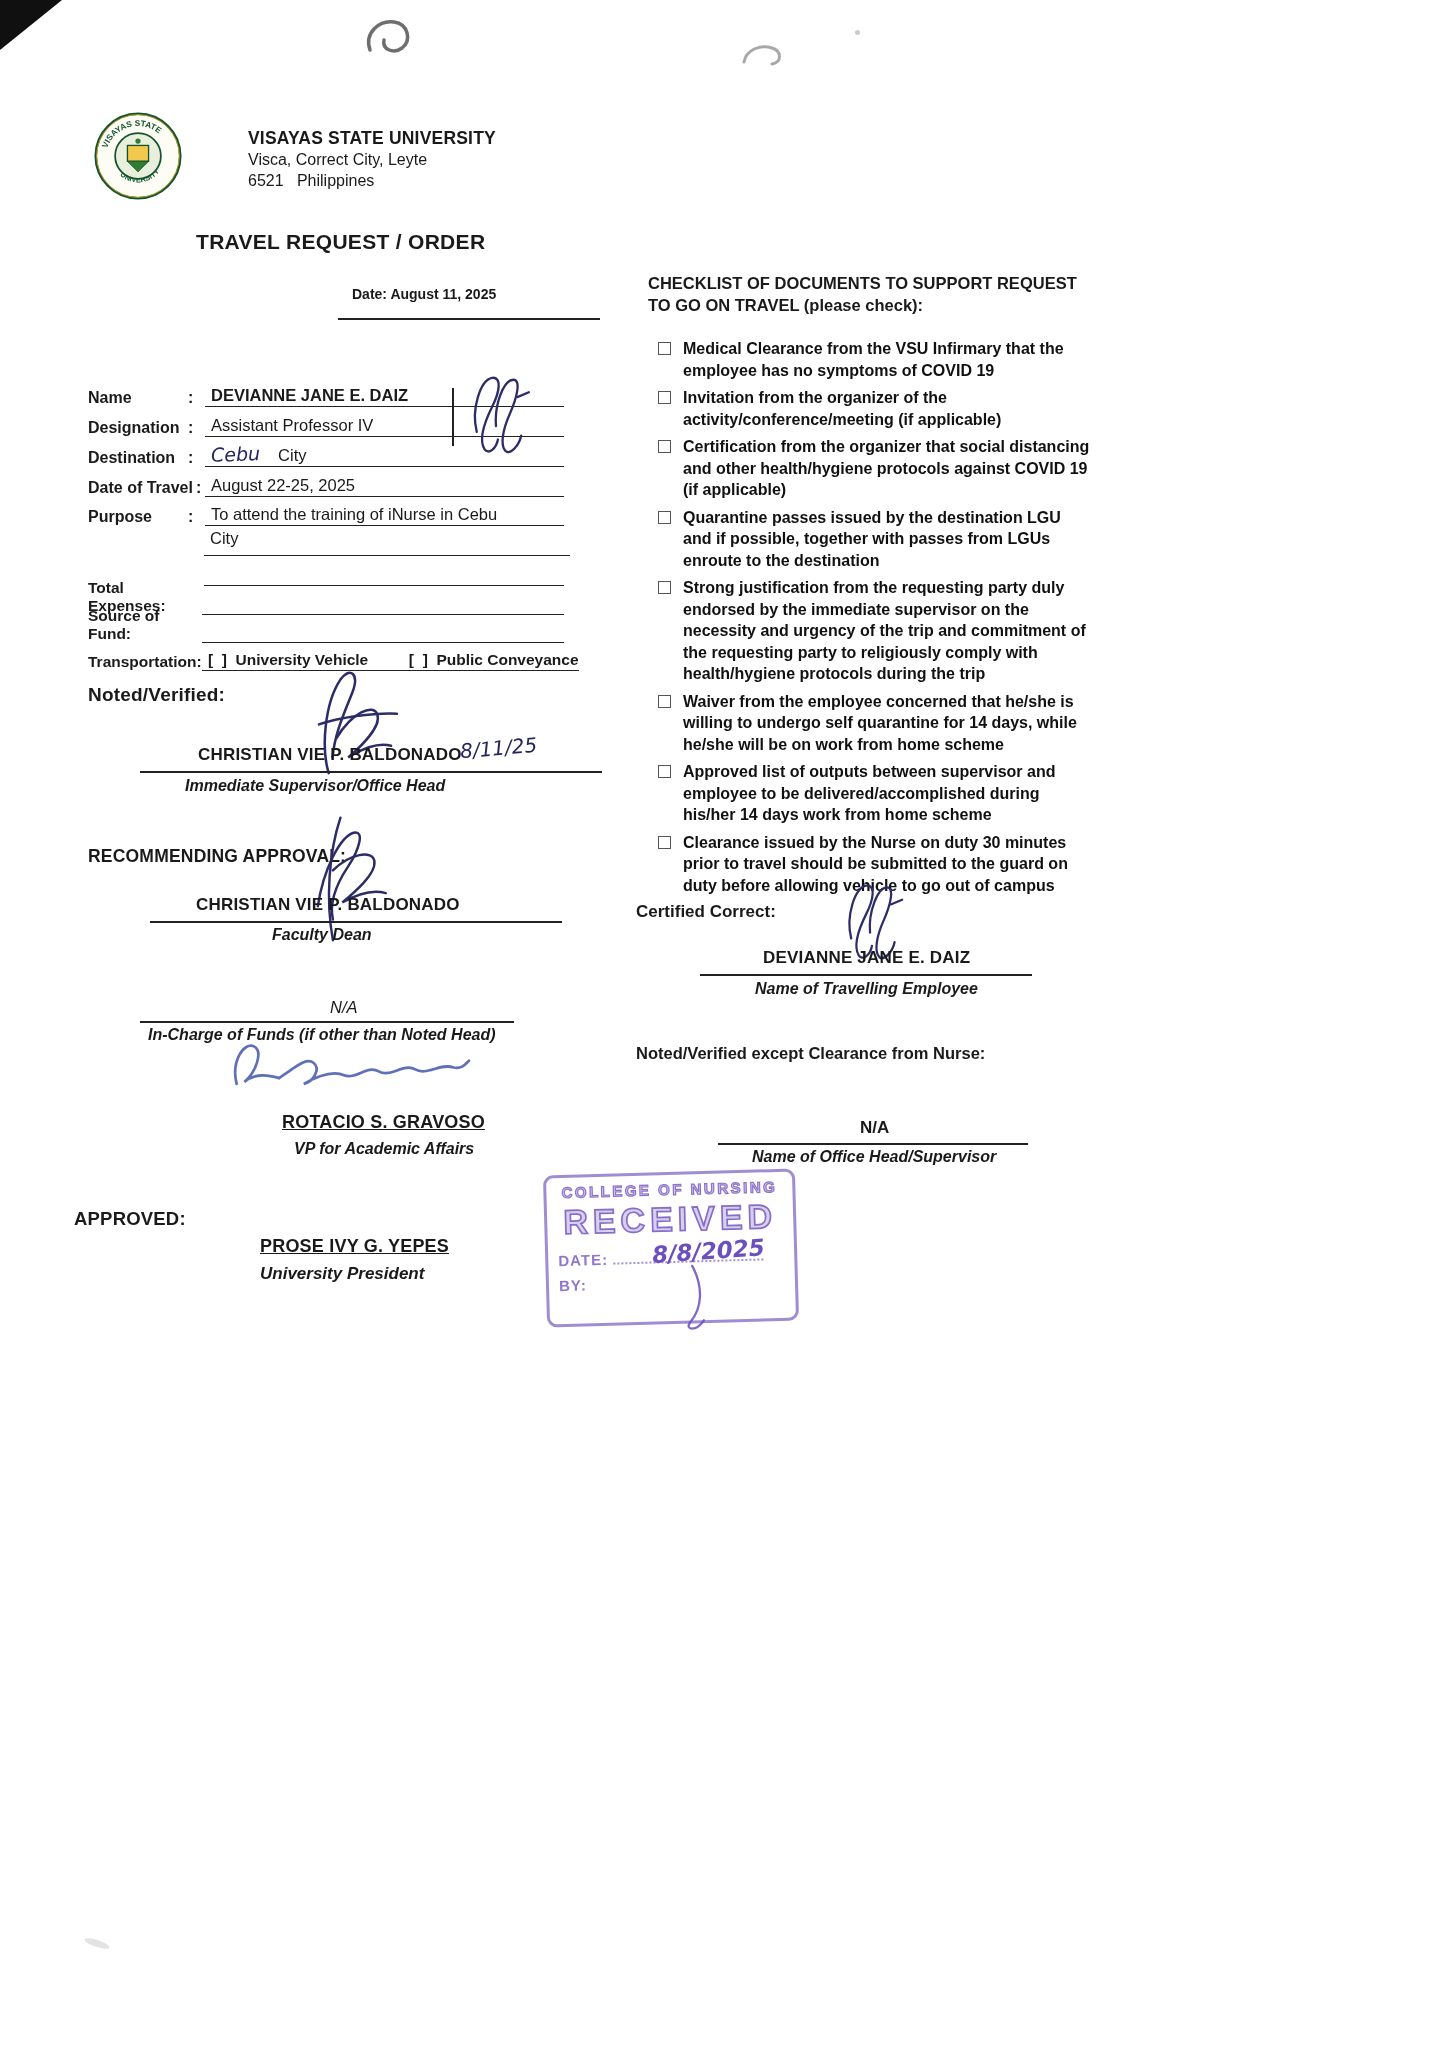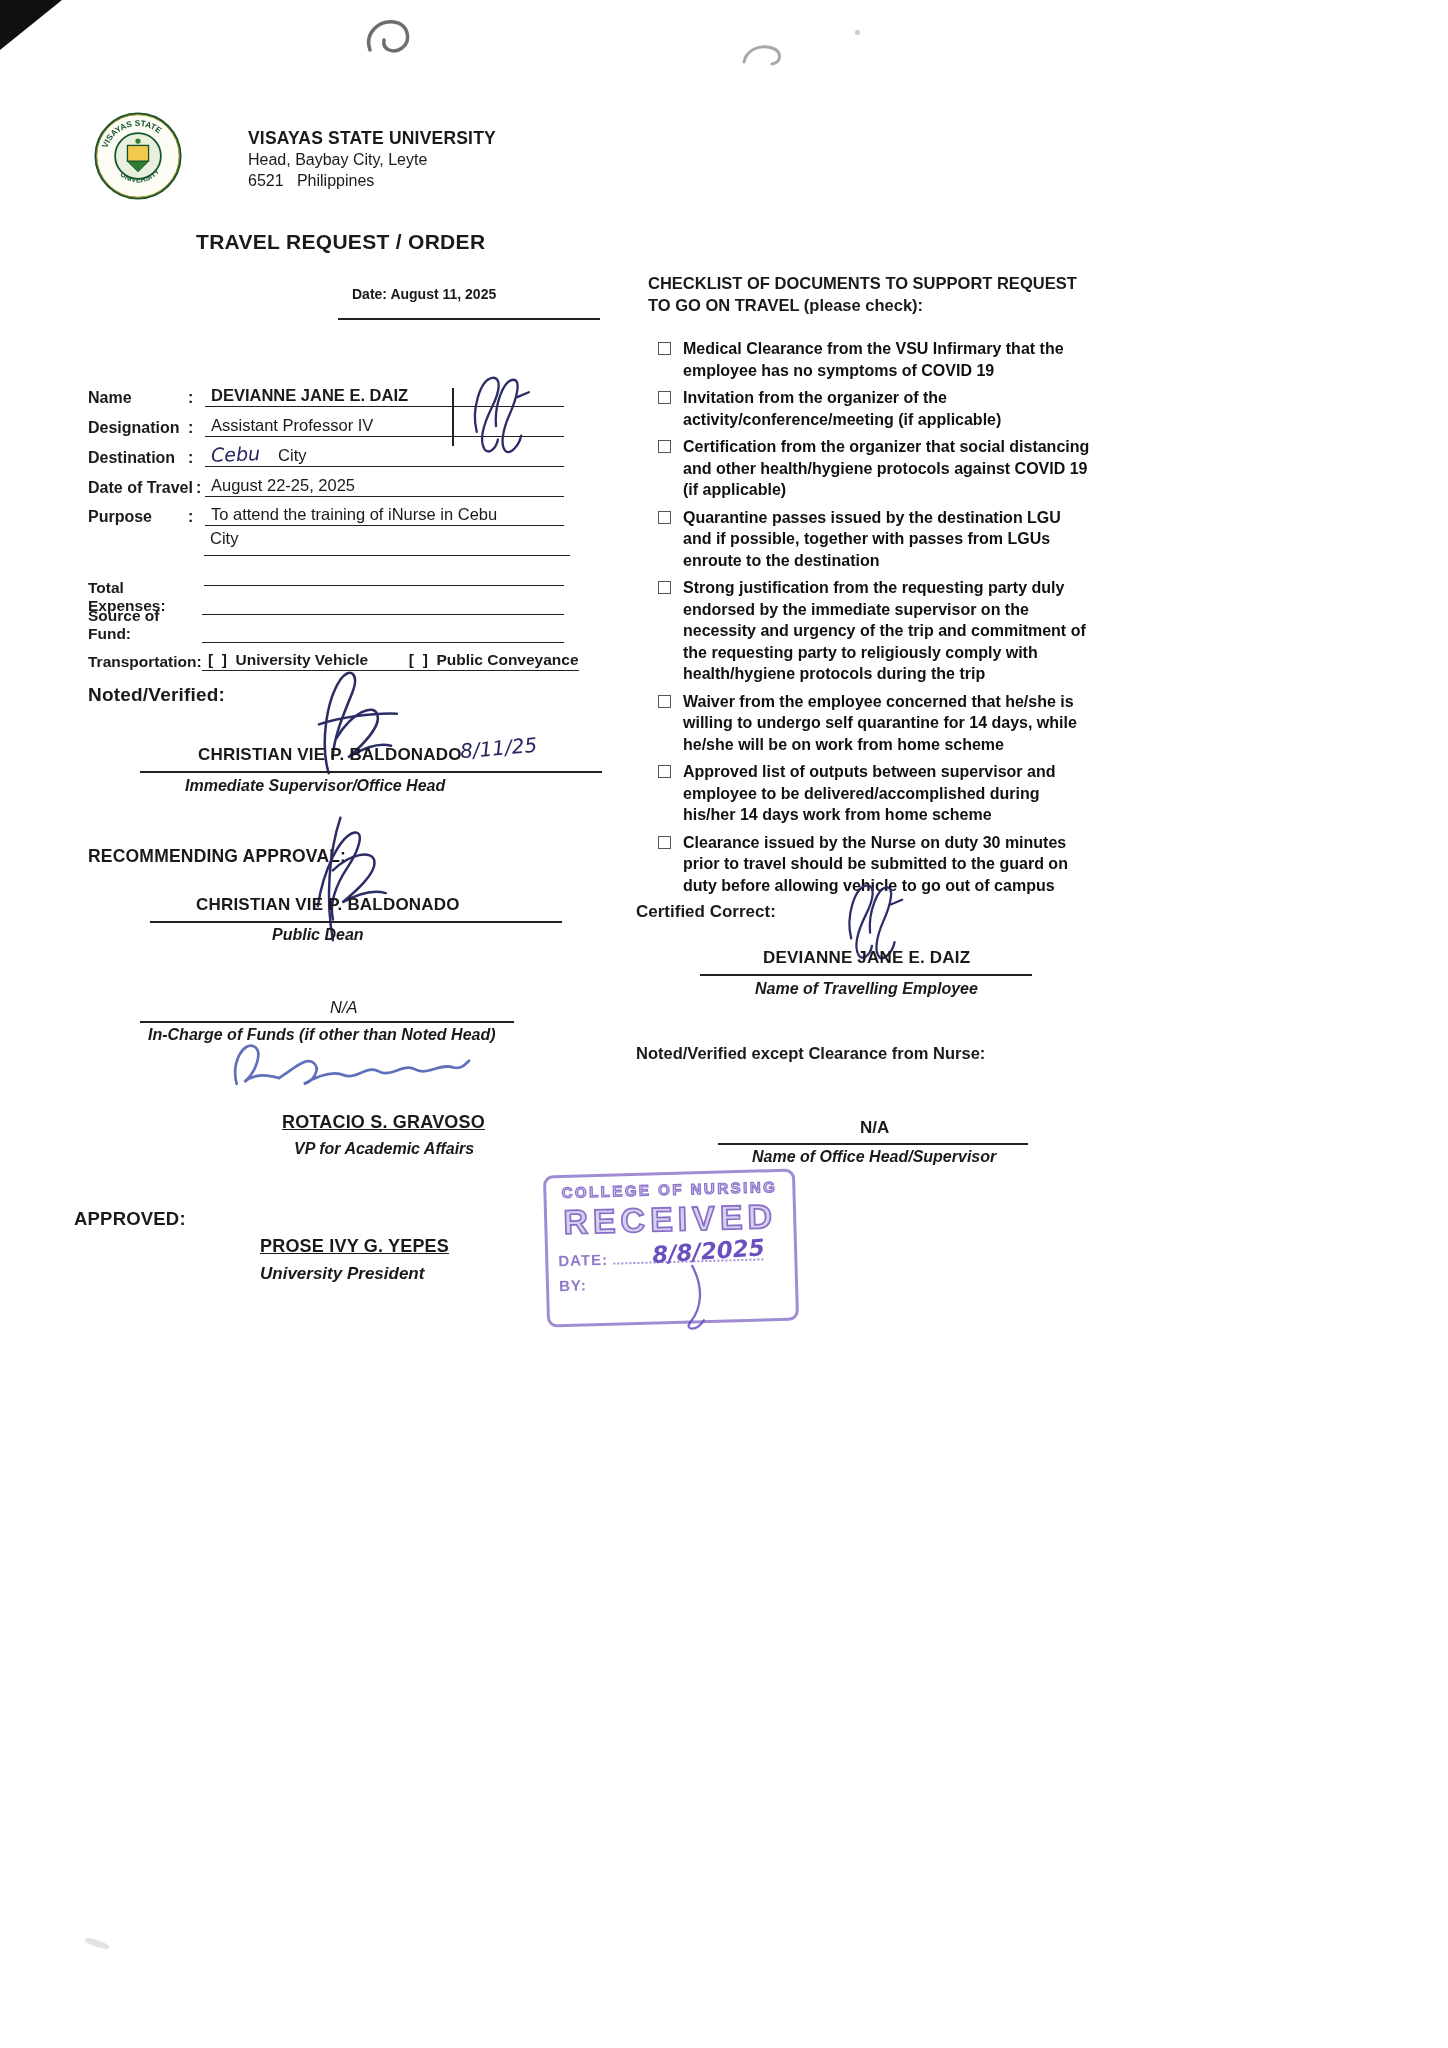--- a/index.html
+++ b/index.html
@@ -78,21 +78,21 @@
       <textPath href="#arcBot" startOffset="26%">UNIVERSITY</textPath>
     </text>
     <circle cx="50" cy="50" r="26" fill="#e8f0dd" stroke="#14532d" stroke-width="2"></circle>
     <rect x="38" y="38" width="24" height="18" fill="#f2c94c" stroke="#14532d" stroke-width="1.5"></rect>
     <path d="M38,56 L62,56 L50,68 Z" fill="#2e7d32" stroke="#14532d" stroke-width="1"></path>
     <circle cx="50" cy="33" r="3" fill="#2e7d32"></circle>
   </svg>
 
   <div class="abs ctr" style="left:248px;top:128px;width:342px;line-height:21px">
     <div class="uni-name">VISAYAS STATE UNIVERSITY</div>
-    <div class="uni-addr">Head, Baybay City, Leyte</div>
+    <div class="uni-addr">Visca, Correct City, Leyte</div>
     <div class="uni-addr">6521&nbsp;&nbsp;&nbsp;Philippines</div>
   </div>
 
   <div class="abs page-title" style="left:196px;top:230px">TRAVEL REQUEST / ORDER</div>
 
   <div class="abs b" style="left:352px;top:286px;font-size:14px">Date: August 11, 2025</div>
   <div class="rule" style="left:338px;top:318px;width:262px"></div>
 
   <div class="frow" style="top:380px">
     <span class="flabel">Name</span>
@@ -166,21 +166,21 @@
   <div class="abs section-label" style="left:88px;top:846px">RECOMMENDING APPROVAL:</div>
   <svg class="sig" style="left:288px;top:812px" width="120" height="132" viewBox="0 0 120 140">
     <g fill="none" stroke="#2c2c66" stroke-width="2.6" stroke-linecap="round">
       <path d="M52,6 C40,42 36,92 44,136"></path>
       <path d="M28,100 C34,60 52,26 66,22 C78,19 72,40 60,58 C48,76 40,96 44,114"></path>
       <path d="M44,62 C62,44 86,40 88,52 C90,66 66,86 54,96 C68,88 86,82 100,86"></path>
     </g>
   </svg>
   <div class="abs sig-name" style="left:196px;top:895px">CHRISTIAN VIE P. BALDONADO</div>
   <div class="rule" style="left:150px;top:921px;width:412px"></div>
-  <div class="abs sig-title" style="left:272px;top:926px">Public Dean</div>
+  <div class="abs sig-title" style="left:272px;top:926px">Faculty Dean</div>
 
   <div class="abs i" style="left:330px;top:998px;font-size:16.5px">N/A</div>
   <div class="rule" style="left:140px;top:1021px;width:374px"></div>
   <div class="abs sig-title" style="left:148px;top:1026px">In-Charge of Funds (if other than Noted Head)</div>
 
   <svg class="sig" style="left:220px;top:1032px" width="256" height="72" viewBox="0 0 260 75">
     <g fill="none" stroke="#4456ad" stroke-width="2.8" stroke-linecap="round" opacity=".85">
       <path d="M14,54 C8,30 22,10 32,15 C42,20 34,42 22,52 C34,42 48,45 58,48"></path>
       <path d="M58,48 C74,38 86,26 94,32 C102,38 94,52 84,54 C98,46 114,40 126,45 C138,50 150,34 162,41 C174,48 188,32 200,39 C212,46 226,32 240,37 C248,39 252,34 256,30"></path>
     </g>

